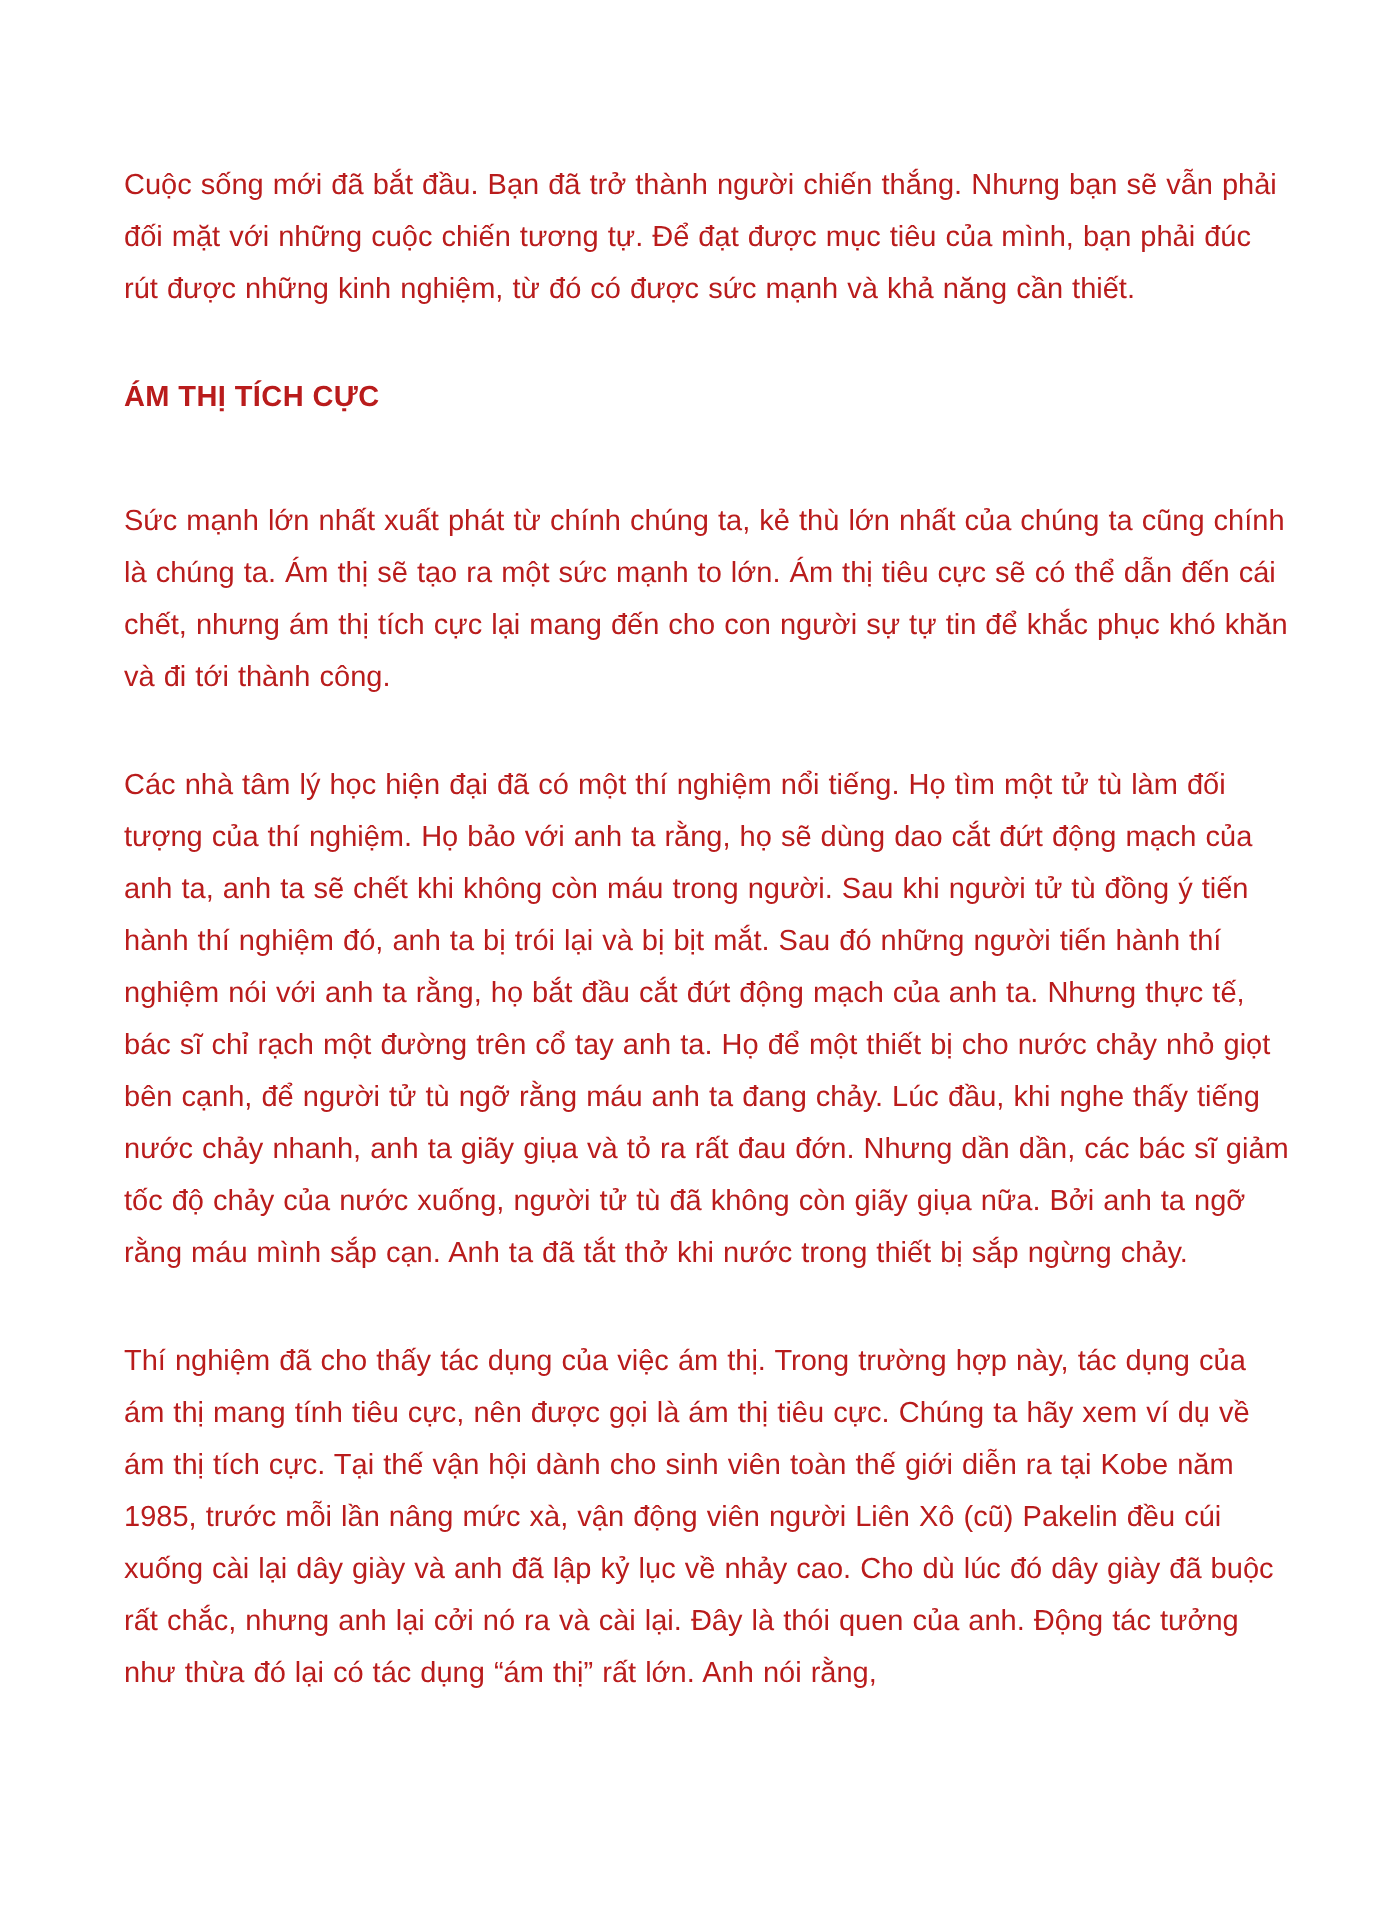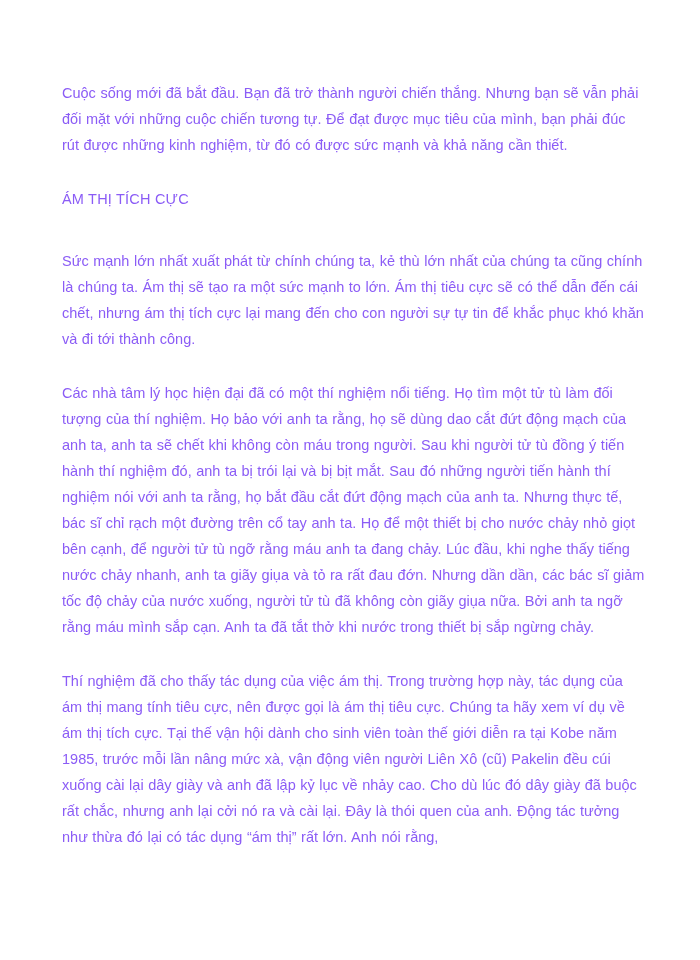--- a/index.html
+++ b/index.html
@@ -11,35 +11,35 @@
     width: 700px;
     height: 960px;
     overflow: hidden;
     font-family: "Liberation Sans", sans-serif;
   }
   .page {
     box-sizing: border-box;
     width: 700px;
     height: 960px;
     padding: 80px 55px 0 62px;
-    color: #8b5cf6;
+    color: #b91c1c;
     background: #ffffff;
   }
   .para {
     margin: 0 0 28px 0;
     font-size: 14.5px;
     line-height: 26px;
     text-align: left;
     word-spacing: 0.5px;
   }
   .heading {
     margin: 0 0 36px 0;
     font-size: 14.5px;
     line-height: 26px;
-    font-weight: 400;
+    font-weight: 700;
     letter-spacing: 0.2px;
   }
 </style>
 </head>
 <body>
 
 <div class="page">
   <p class="para">Cuộc sống mới đã bắt đầu. Bạn đã trở thành người chiến thắng. Nhưng bạn sẽ vẫn phải đối mặt với những cuộc chiến tương tự. Để đạt được mục tiêu của mình, bạn phải đúc rút được những kinh nghiệm, từ đó có được sức mạnh và khả năng cần thiết.</p>
 
 

